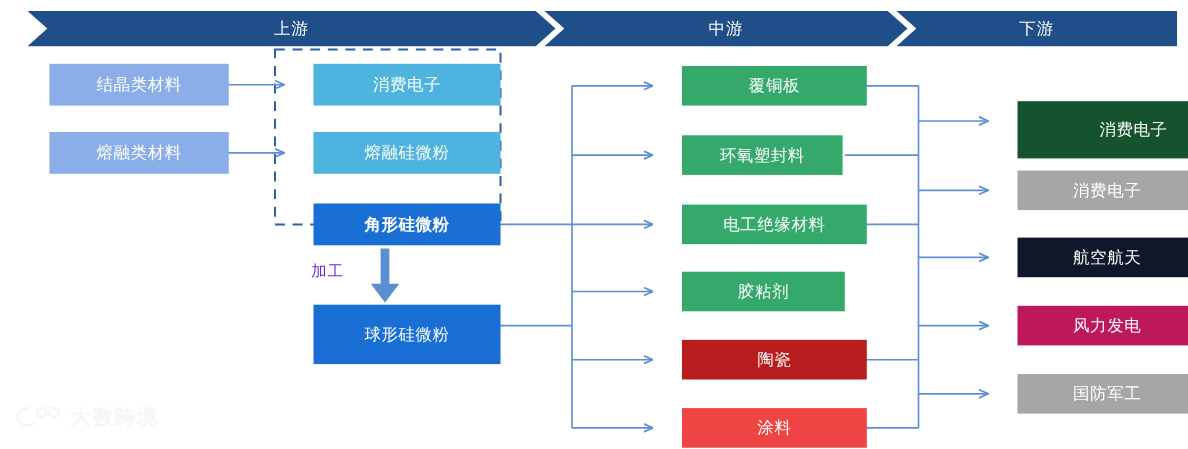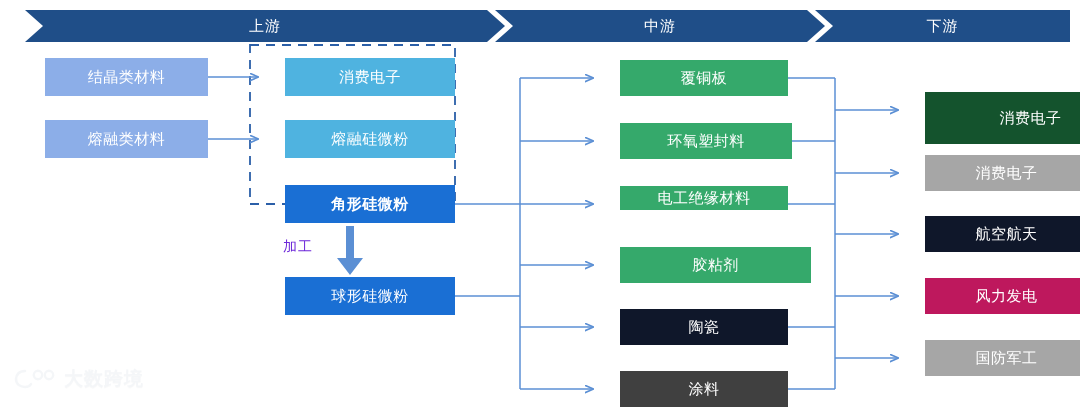--- a/index.html
+++ b/index.html
@@ -101,30 +101,30 @@
   <div class="hdr-label" style="left:25px;width:480px;">上游</div>
   <div class="hdr-label" style="left:495px;width:330px;">中游</div>
   <div class="hdr-label" style="left:815px;width:255px;">下游</div>
 
   <div class="node" style="left:25px;top:58px;width:163px;height:38px;background:#8CAEE8;">结晶类材料</div>
   <div class="node" style="left:25px;top:120px;width:163px;height:38px;background:#8CAEE8;">熔融类材料</div>
 
   <div class="node" style="left:265px;top:58px;width:170px;height:38px;background:#4FB3E0;">消费电子</div>
   <div class="node" style="left:265px;top:120px;width:170px;height:38px;background:#4FB3E0;">熔融硅微粉</div>
   <div class="node" style="left:265px;top:185px;width:170px;height:38px;background:#1A6FD4;font-weight:bold;">角形硅微粉</div>
-  <div class="node" style="left:265px;top:277px;width:170px;height:38px;background:#1A6FD4;">球形硅微粉</div>
+  <div class="node" style="left:265px;top:277px;width:170px;height:54px;background:#1A6FD4;">球形硅微粉</div>
 
   <div class="proc-label" style="left:283px;top:238px;">加工</div>
 
   <div class="node" style="left:600px;top:60px;width:168px;height:36px;background:#35A96B;text-align:right;">覆铜板</div>
-  <div class="node" style="left:600px;top:123px;width:172px;height:36px;background:#35A96B;">环氧塑封料</div>
-  <div class="node" style="left:600px;top:186px;width:168px;height:24px;background:#35A96B;">电工绝缘材料</div>
-  <div class="node" style="left:600px;top:247px;width:191px;height:36px;background:#35A96B;">胶粘剂</div>
-  <div class="node" style="left:600px;top:309px;width:168px;height:36px;background:#0f172a;">陶瓷</div>
-  <div class="node" style="left:600px;top:371px;width:168px;height:36px;background:#404040;">涂料</div>
+  <div class="node" style="left:600px;top:123px;width:146px;height:36px;background:#35A96B;">环氧塑封料</div>
+  <div class="node" style="left:600px;top:186px;width:168px;height:36px;background:#35A96B;">电工绝缘材料</div>
+  <div class="node" style="left:600px;top:247px;width:148px;height:36px;background:#35A96B;">胶粘剂</div>
+  <div class="node" style="left:600px;top:309px;width:168px;height:36px;background:#b91c1c;">陶瓷</div>
+  <div class="node" style="left:600px;top:371px;width:168px;height:36px;background:#ef4444;">涂料</div>
 
   <div class="node" style="left:905px;top:92px;width:163px;height:52px;background:#14532d;padding-left:48px;">消费电子</div>
   <div class="node" style="left:905px;top:155px;width:163px;height:36px;background:#A6A6A6;">消费电子</div>
   <div class="node" style="left:905px;top:216px;width:163px;height:36px;background:#0f172a;">航空航天</div>
   <div class="node" style="left:905px;top:278px;width:163px;height:36px;background:#be185d;">风力发电</div>
   <div class="node" style="left:905px;top:340px;width:163px;height:36px;background:#A6A6A6;">国防军工</div>
 
   <div id="watermark">
     <svg width="44" height="22" viewBox="0 0 44 22" xmlns="http://www.w3.org/2000/svg">
       <path d="M11,3 C5,3 2,7 2,11 C2,16 6,19 11,19 C14,19 16,18 17,16" fill="none" stroke="#eceff3" stroke-width="2.6" stroke-linecap="round"></path>

